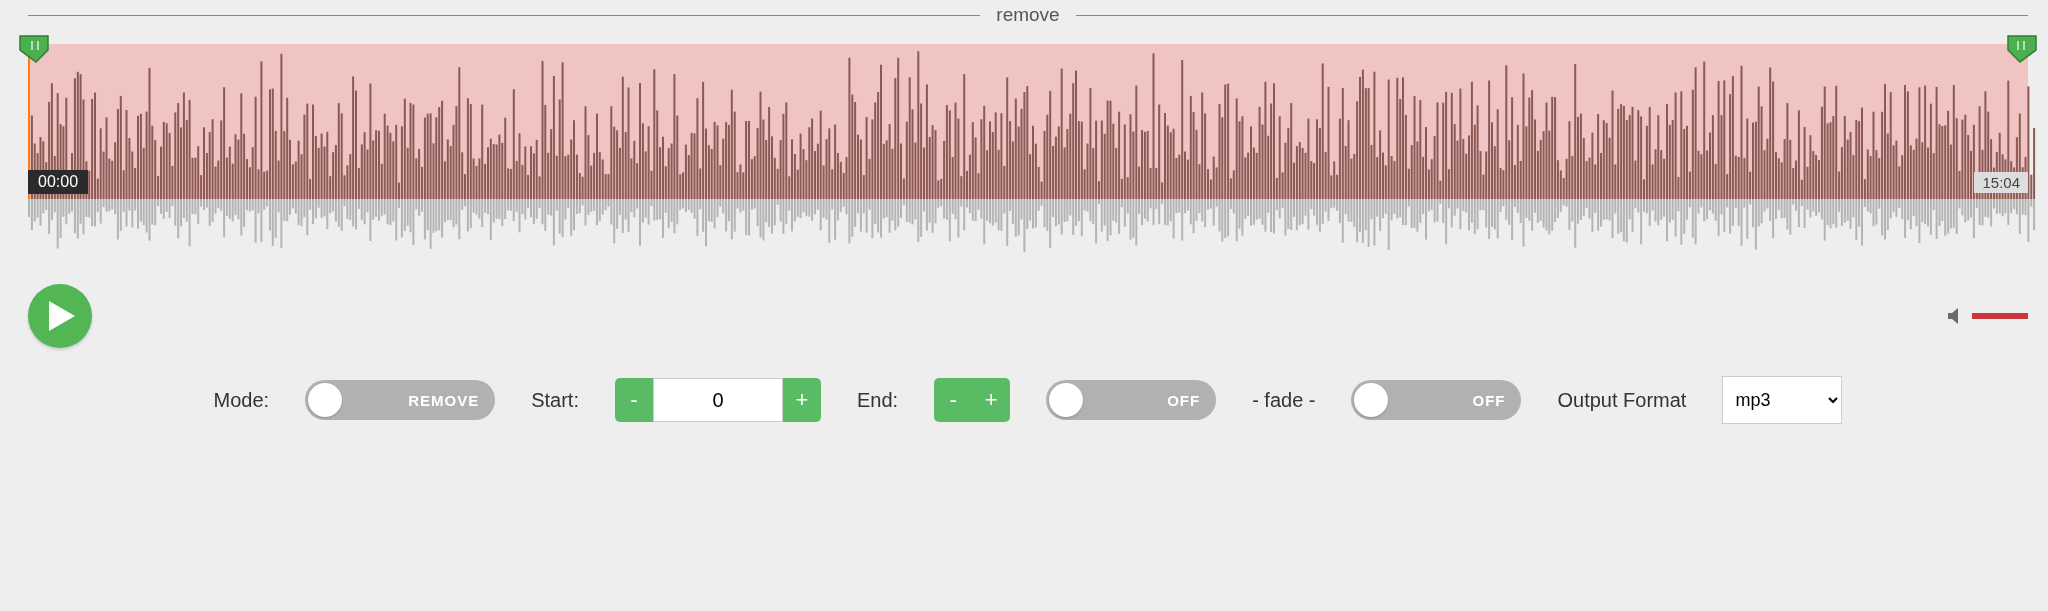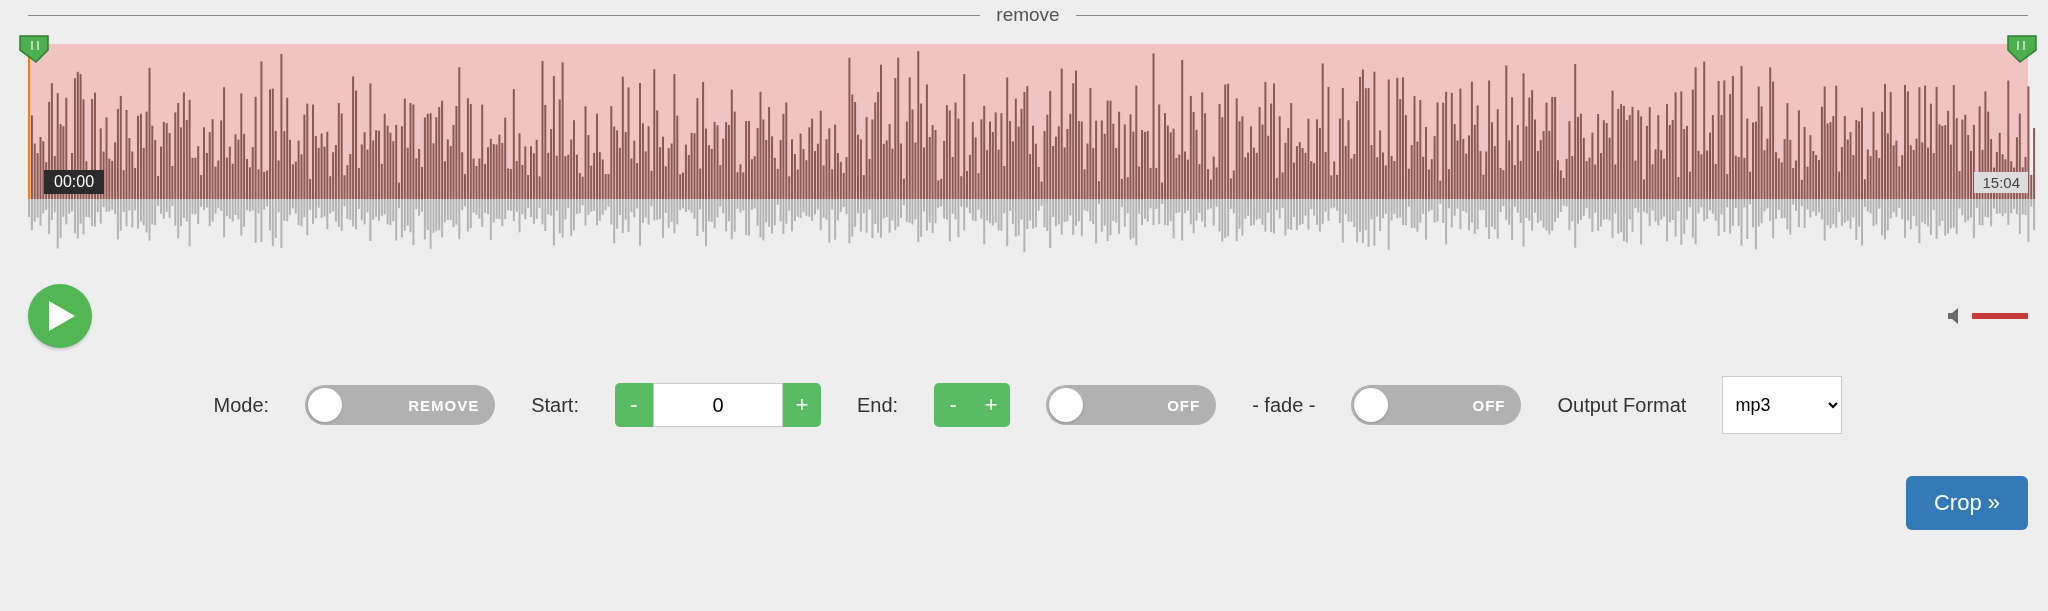--- a/index.html
+++ b/index.html
@@ -47,21 +47,21 @@
   }
   .wave-svg {
     position: absolute;
     left: 0; right: 0;
     top: 10px;
     height: 210px;
     z-index: 1;
   }
   .time-left {
     position: absolute;
-    left: 16px;
+    left: 0;
     top: 136px;
     background: #2b2b2b;
     color: #fff;
     padding: 3px 10px;
     font-size: 16px;
     z-index: 3;
   }
   .time-right {
     position: absolute;
     right: 0;
@@ -181,21 +181,21 @@
   .num-btn:last-child  { border-radius: 0 5px 5px 0; }
   .num-input {
     width: 130px;
     height: 44px;
     border: 1px solid #ccc;
     text-align: center;
     font-size: 20px;
     outline: none;
   }
   .output-select {
-    height: 58px;
+    height: 48px;
     width: 120px;
     border: 1px solid #ccc;
     font-size: 18px;
     padding: 0 8px;
     background: #fff;
   }
   
   .crop-row {
     display: flex;
     justify-content: flex-end;
@@ -1690,17 +1690,14 @@
       <div class="knob"></div>
       <span class="tgl-text">OFF</span>
     </div>
 
     <span class="ctl-label">Output Format</span>
     <select class="output-select">
       <option>mp3</option>
     </select>
   </div>
 
-  <div class="crop-row">
-    <button class="crop-btn">Crop »</button>
-  </div>
 
 </div>
 
 </body></html>

